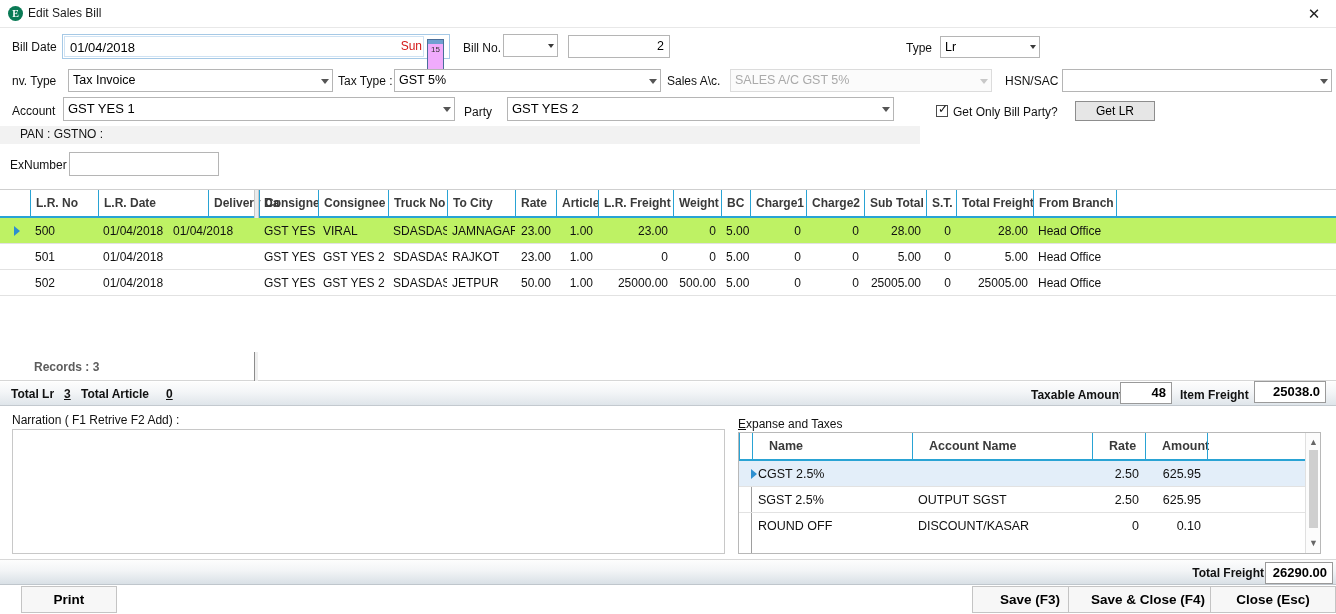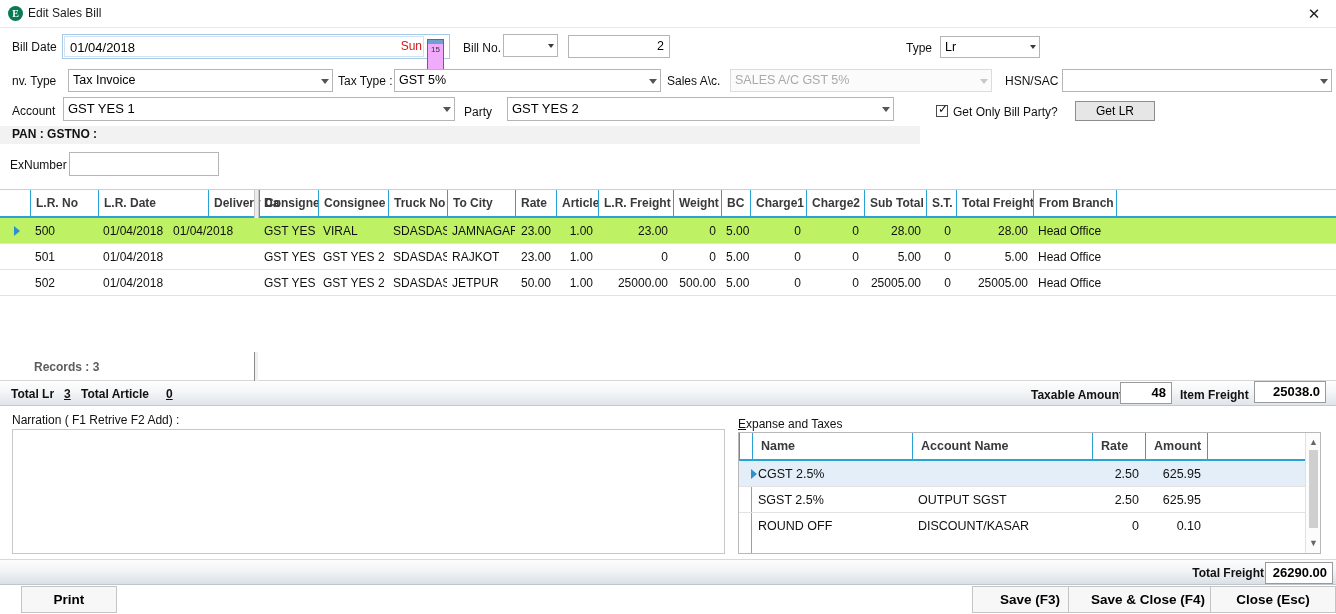--- a/index.html
+++ b/index.html
@@ -83,21 +83,21 @@
   .btn-3d {
     position:absolute; background:#e6e6e6; border:1px solid #8d8d8d;
     font-size:12px; text-align:center; color:#000; cursor:pointer;
     height:20px; line-height:18px;
   }
 
   .pan-bar {
     position:absolute; left:0; top:126px; width:920px; height:18px;
     background:#f2f2f2;
   }
-  .pan-text { position:absolute; left:12px; top:127px; font-size:12px; font-weight:bold; color:#111; }
+  .pan-text { position:absolute; left:20px; top:127px; font-size:12px; font-weight:normal; color:#111; }
 
   
   .grid {
     position:absolute; left:0; top:189px; width:1336px; height:110px;
     border-top:1px solid #cfcfcf;
   }
   .grid .hdr {
     position:absolute; left:0; top:0; width:1336px; height:28px;
     background:#ffffff; border-bottom:2px solid #29a3d4;
   }
@@ -159,21 +159,21 @@
   .exp-lbl u { text-decoration:underline; }
   .exp-wrap {
     position:absolute; left:738px; top:432px; width:583px; height:122px;
     background:#fff; border:1px solid #b8b8b8;
   }
   .exp-hdr { position:absolute; left:0; top:0; width:100%; height:28px;
              border-bottom:2px solid #29a3d4; background:#fff; }
   .exp-hdr .hc {
     position:absolute; top:0; height:27px; line-height:27px;
     font-size:12.5px; font-weight:bold; color:#3a3a3a;
-    border-left:1px solid #29a3d4; padding:0 8px; white-space:nowrap;
+    border-left:1px solid #29a3d4; padding:0 16px; white-space:nowrap;
   }
   .exp-row { position:absolute; left:0; width:100%; height:26px; border-bottom:1px solid #e2e2e2; }
   .exp-row.sel { background:#e3eef9; }
   .exp-row .cell { position:absolute; top:0; height:26px; line-height:26px;
                    font-size:12.5px; color:#111; padding:0 6px; white-space:nowrap; overflow:hidden; }
   .exp-row .cell.r { text-align:right; }
   .exp-arrow { position:absolute; left:12px; top:8px; width:0;height:0;
     border-top:5px solid transparent;border-bottom:5px solid transparent;
     border-left:6px solid #2d8fd0; }
   .exp-indcol { position:absolute; left:0; top:28px; width:13px; bottom:0; border-right:1px solid #9e9e9e; }

